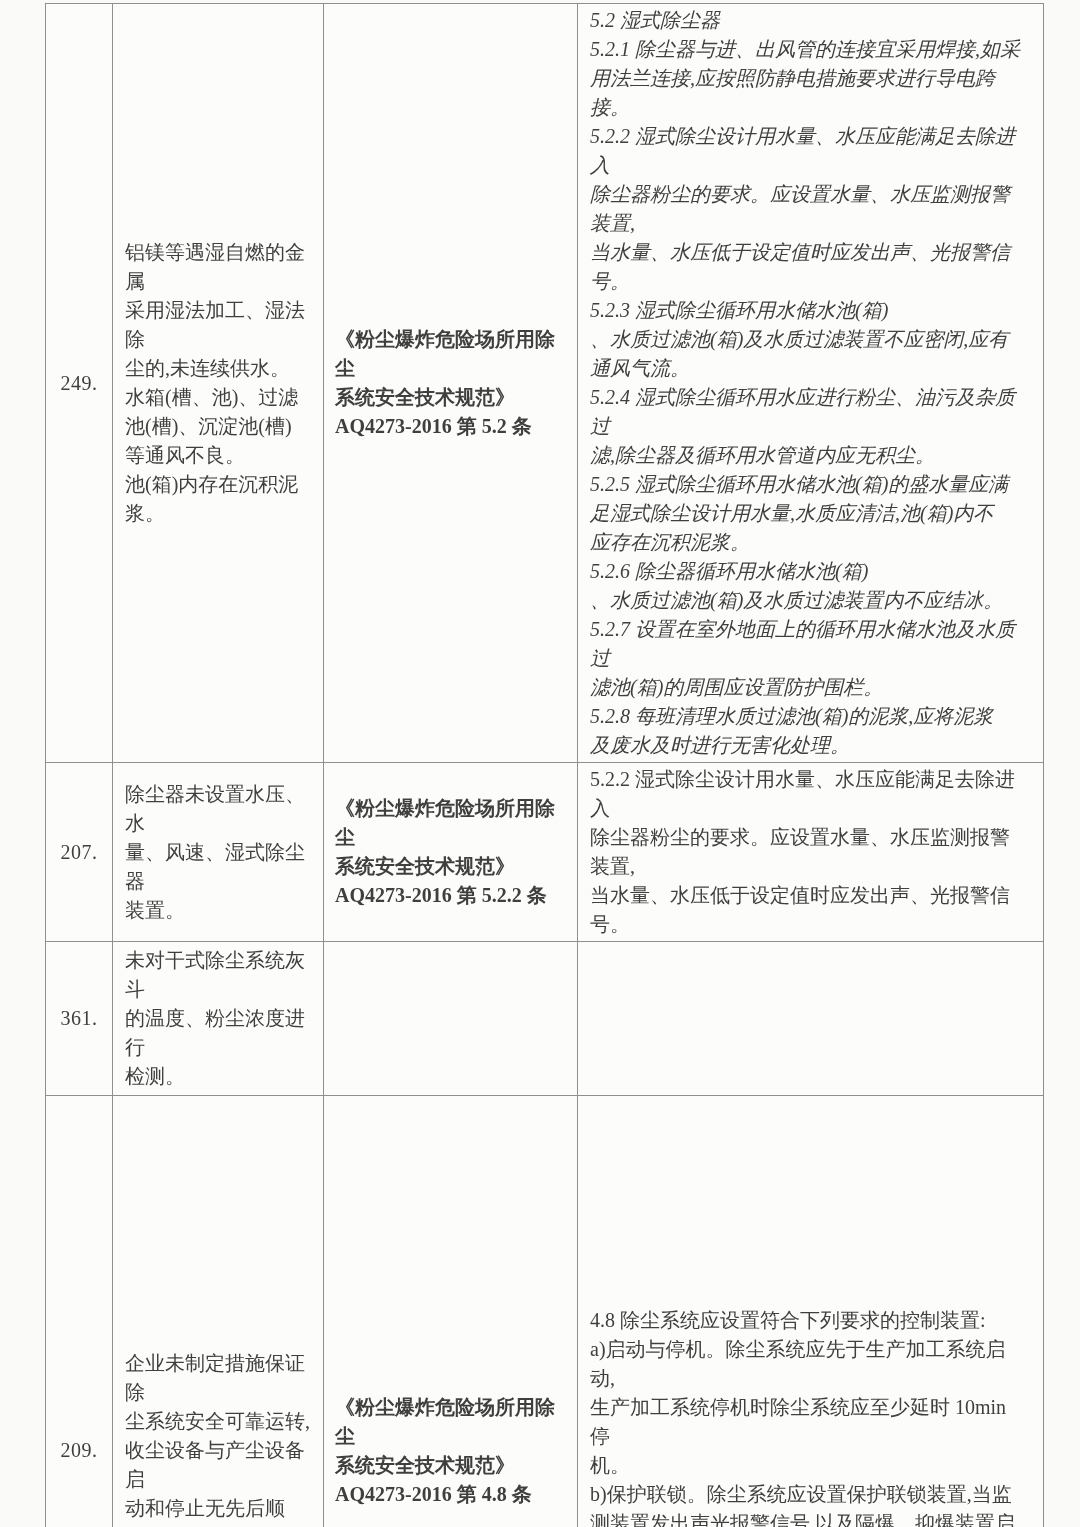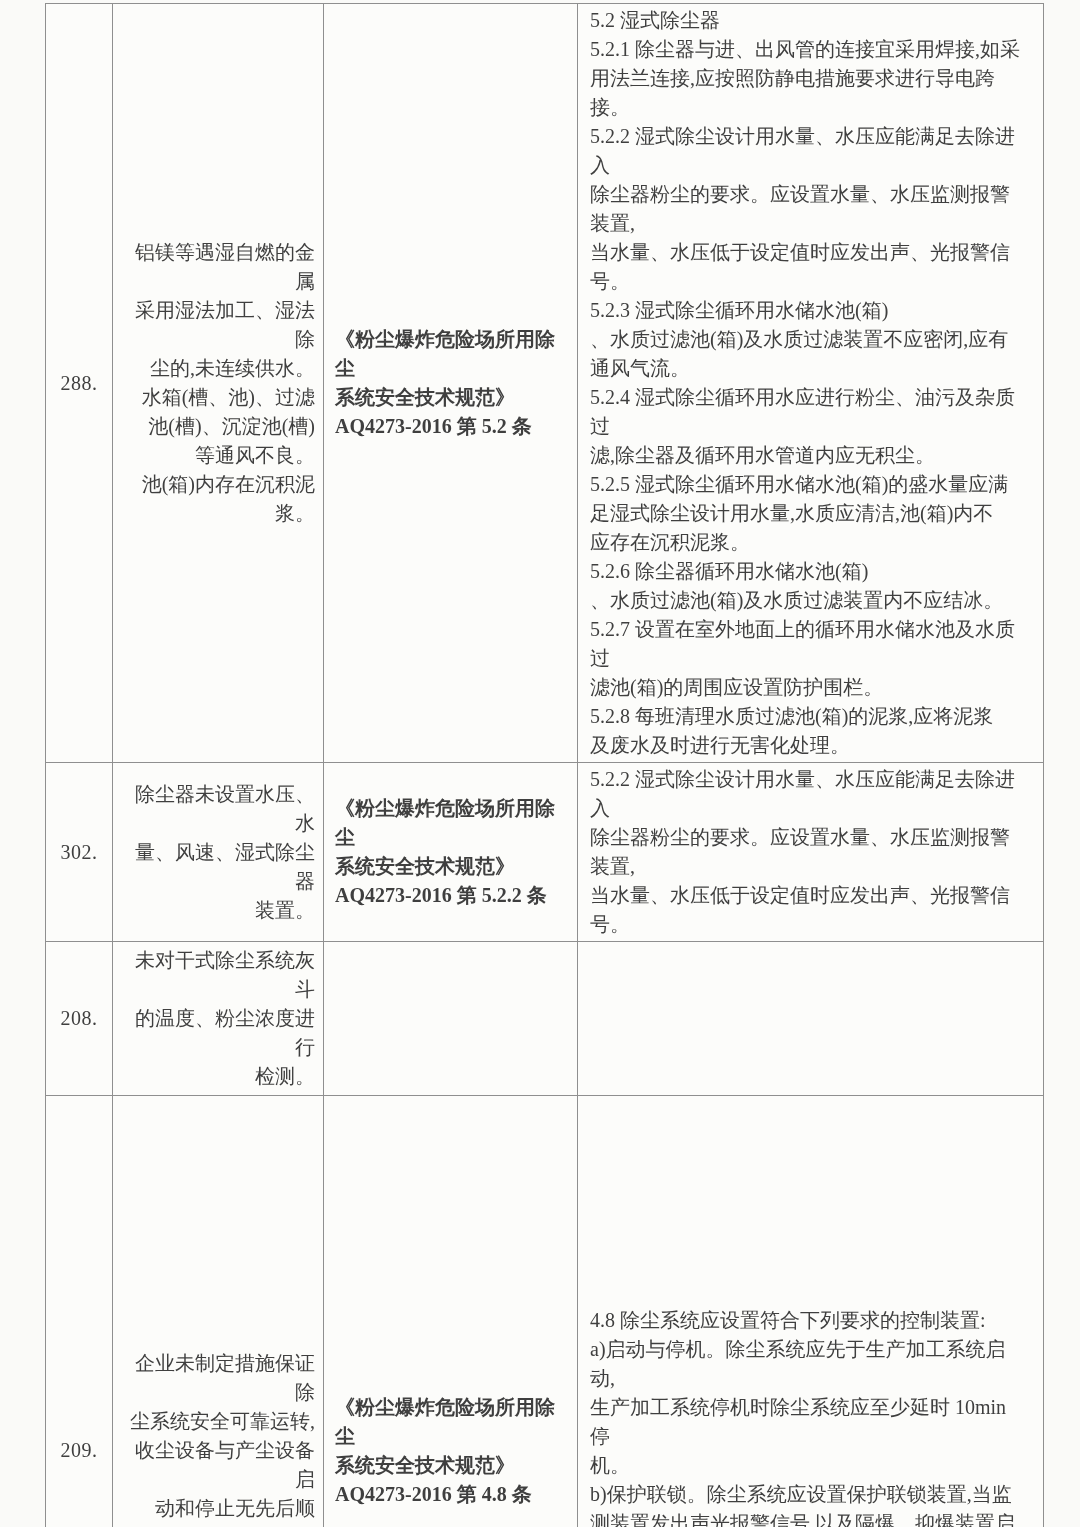--- a/index.html
+++ b/index.html
@@ -36,44 +36,44 @@
   table.checklist tr:last-child td {
     border-bottom: 2px solid #949494;
     box-shadow: 0 3px 0 rgba(0,0,0,0.10);
   }
   td.num-cell {
     text-align: center;
     font-size: 21px;
     letter-spacing: 0.5px;
     white-space: nowrap;
   }
-  td.problem-cell { padding: 4px 8px 4px 12px; text-align: right; }
+  td.problem-cell { padding: 4px 8px 4px 12px; }
   td.basis-cell   { padding: 4px 6px 4px 11px; font-weight: bold; }
   td.reg-cell     { padding: 2px 14px 2px 12px; }
-  td.va-top       { vertical-align: top; }
+  td.va-top       { vertical-align: top; font-style: italic; }
   td.lh-wide      { line-height: 1.8; }
   tr.r206 { height: 589px; }
   tr.r207 { height: 90px; }
   tr.r208 { height: 85px; }
   tr.r209 { height: 711px; }
 </style>
 </head>
 <body>
 
 <div class="doc-wrap">
   <table class="checklist">
     <colgroup>
       <col style="width:67px">
       <col style="width:211px">
       <col style="width:254px">
       <col style="width:466px">
     </colgroup>
     <tbody>
         <tr class="r206">
-      <td class="num-cell">288.</td>
+      <td class="num-cell">249.</td>
       <td class="problem-cell">铝镁等遇湿自燃的金属
 采用湿法加工、湿法除
 尘的,未连续供水。
 水箱(槽、池)、过滤
 池(槽)、沉淀池(槽)
 等通风不良。
 池(箱)内存在沉积泥
 浆。</td>
       <td class="basis-cell lh-wide">《粉尘爆炸危险场所用除尘
 系统安全技术规范》
@@ -93,33 +93,33 @@
 足湿式除尘设计用水量,水质应清洁,池(箱)内不
 应存在沉积泥浆。
 5.2.6 除尘器循环用水储水池(箱)
 、水质过滤池(箱)及水质过滤装置内不应结冰。
 5.2.7 设置在室外地面上的循环用水储水池及水质过
 滤池(箱)的周围应设置防护围栏。
 5.2.8 每班清理水质过滤池(箱)的泥浆,应将泥浆
 及废水及时进行无害化处理。</td>
     </tr>
     <tr class="r207">
-      <td class="num-cell">302.</td>
+      <td class="num-cell">207.</td>
       <td class="problem-cell">除尘器未设置水压、水
 量、风速、湿式除尘器
 装置。</td>
       <td class="basis-cell">《粉尘爆炸危险场所用除尘
 系统安全技术规范》
 AQ4273-2016 第 5.2.2 条</td>
       <td class="reg-cell">5.2.2 湿式除尘设计用水量、水压应能满足去除进入
 除尘器粉尘的要求。应设置水量、水压监测报警装置,
 当水量、水压低于设定值时应发出声、光报警信号。</td>
     </tr>
     <tr class="r208">
-      <td class="num-cell">208.</td>
+      <td class="num-cell">361.</td>
       <td class="problem-cell">未对干式除尘系统灰斗
 的温度、粉尘浓度进行
 检测。</td>
       <td class="basis-cell"></td>
       <td class="reg-cell"></td>
     </tr>
     <tr class="r209">
       <td class="num-cell">209.</td>
       <td class="problem-cell lh-wide">企业未制定措施保证除
 尘系统安全可靠运转,

